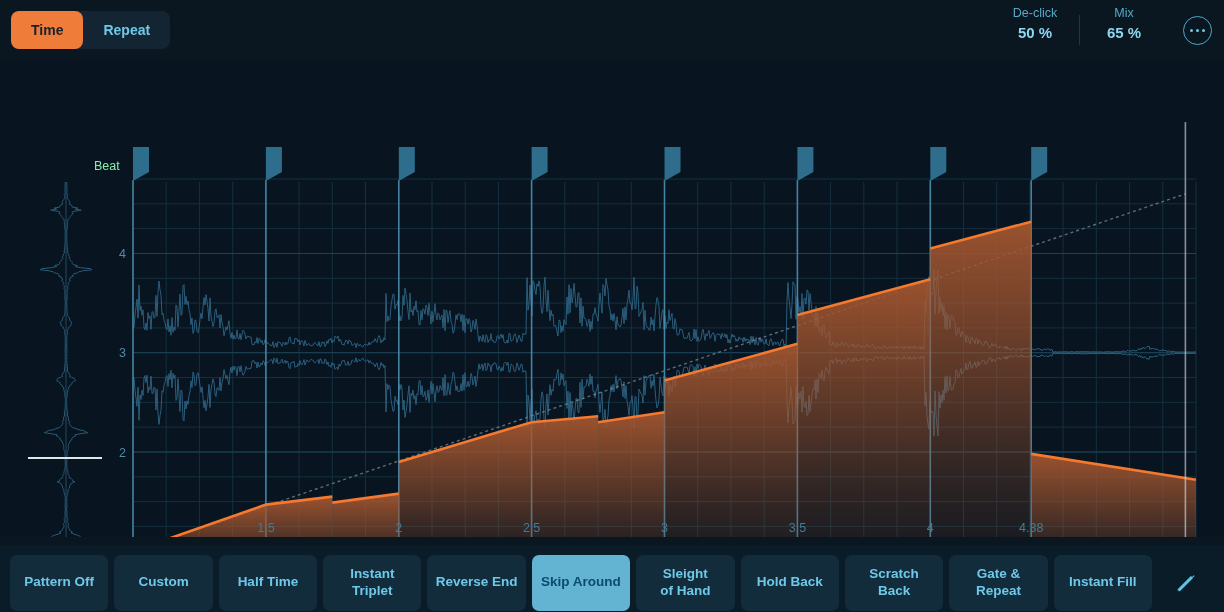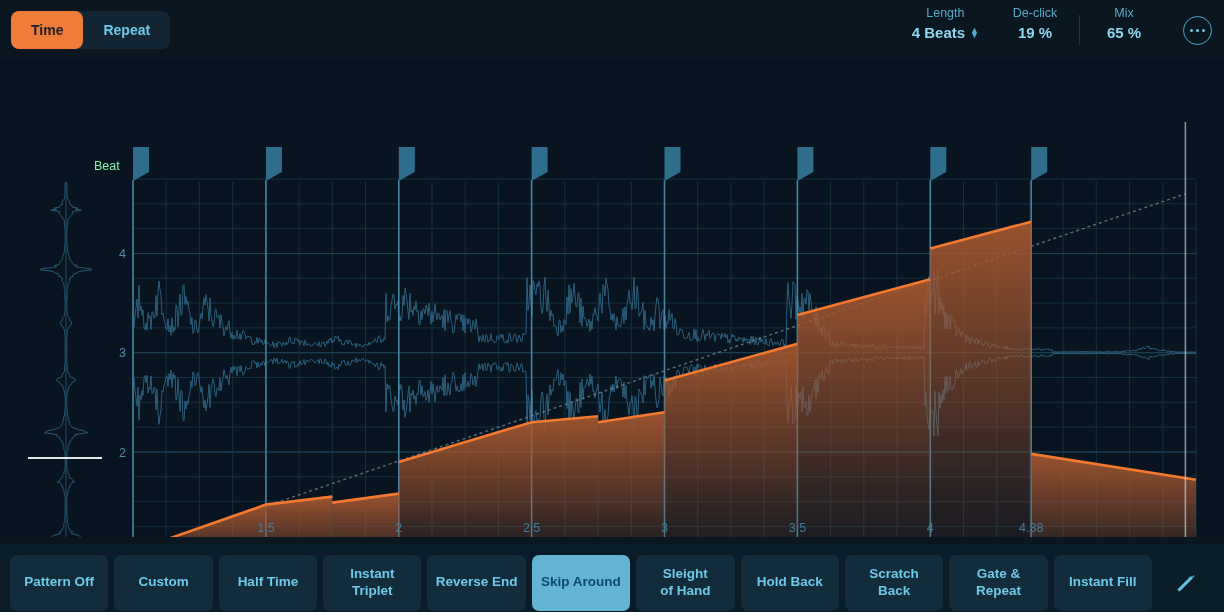--- a/index.html
+++ b/index.html
@@ -149,33 +149,23 @@
 
 <div id="app">
 
   <div id="header">
     <div id="mode-tabs">
         <div class="mode-tab active">Time</div>
         <div class="mode-tab">Repeat</div>
       </div>
     <div id="header-params">
         <div class="param">
-          <div class="param-label">Length</div>
-          <div class="param-value">
-            <span>4 Beats</span>
-            <span class="stepper-arrows">
-              <span>▲</span>
-              <span>▼</span>
-            </span>
-          </div>
-        </div>
-        <div class="param">
           <div class="param-label">De-click</div>
           <div class="param-value">
-            <span>19 %</span>
+            <span>50 %</span>
           </div>
         </div>
         <div id="param-divider"></div>
         <div class="param">
           <div class="param-label">Mix</div>
           <div class="param-value">
             <span>65 %</span>
           </div>
         </div>
       </div>

